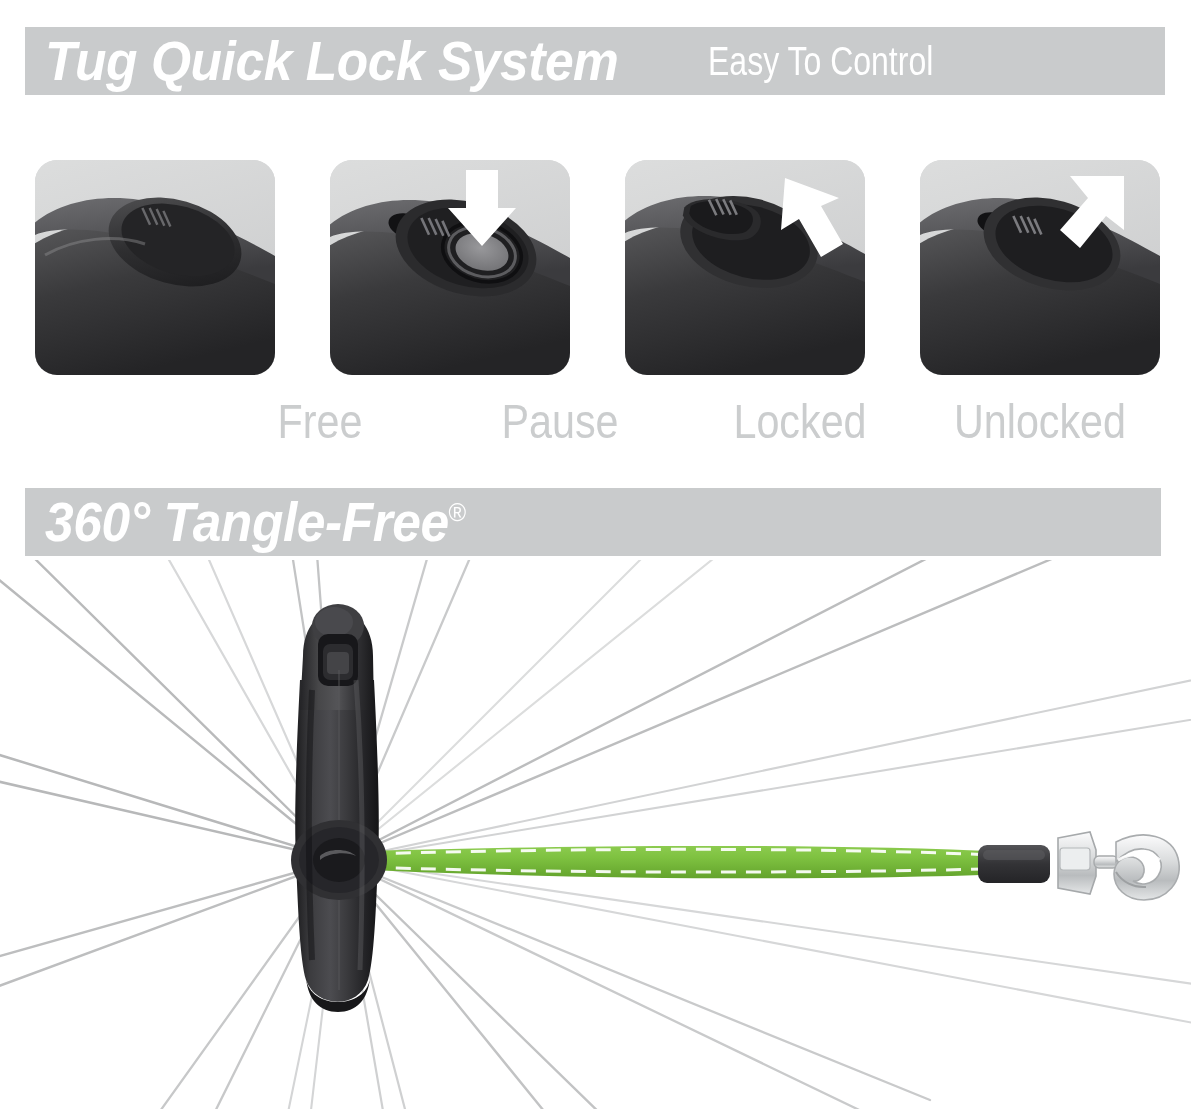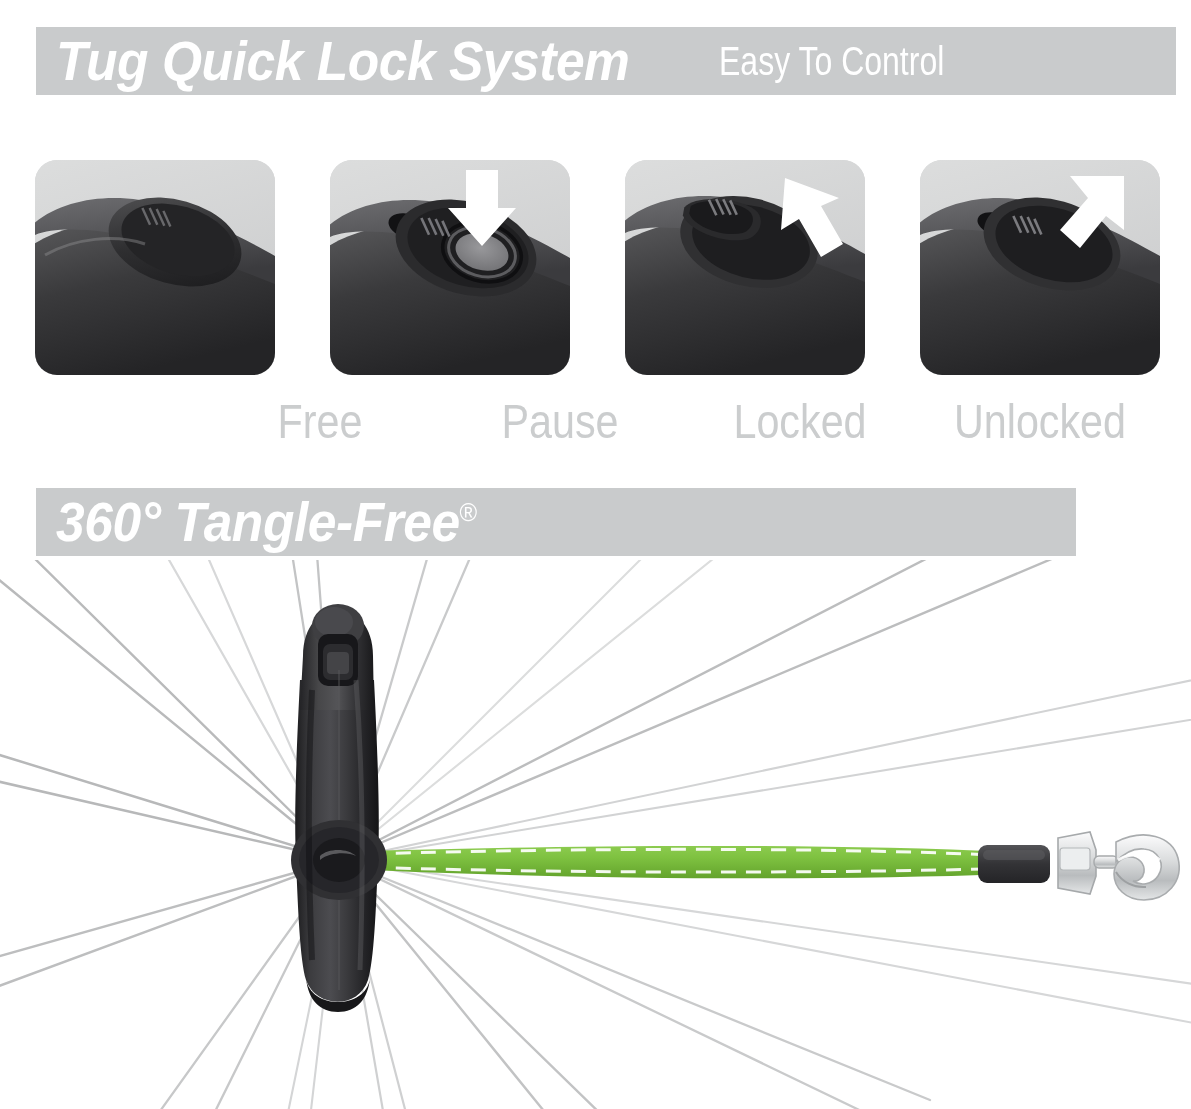--- a/index.html
+++ b/index.html
@@ -11,24 +11,23 @@
     position:relative;
   }
 
   
   .banner{
     position:absolute;
     background:#c9cbcc;
     display:flex;
     align-items:center;
     box-sizing:border-box;
-    margin-left:11px;
   }
   #banner-lock{ left:25px; top:27px; width:1140px; height:68px; padding-left:20px;}
-  #banner-tangle{ left:25px; top:488px; width:1040px; height:68px; padding-left:20px;}
+  #banner-tangle{ left:25px; top:488px; width:1136px; height:68px; padding-left:20px;}
 
   .banner-title{
     color:#ffffff;
     font-size:56px;
     font-weight:bold;
     font-style:italic;
     letter-spacing:-0.5px;
     line-height:1;
     transform:scaleX(0.92);
     transform-origin:left center;

